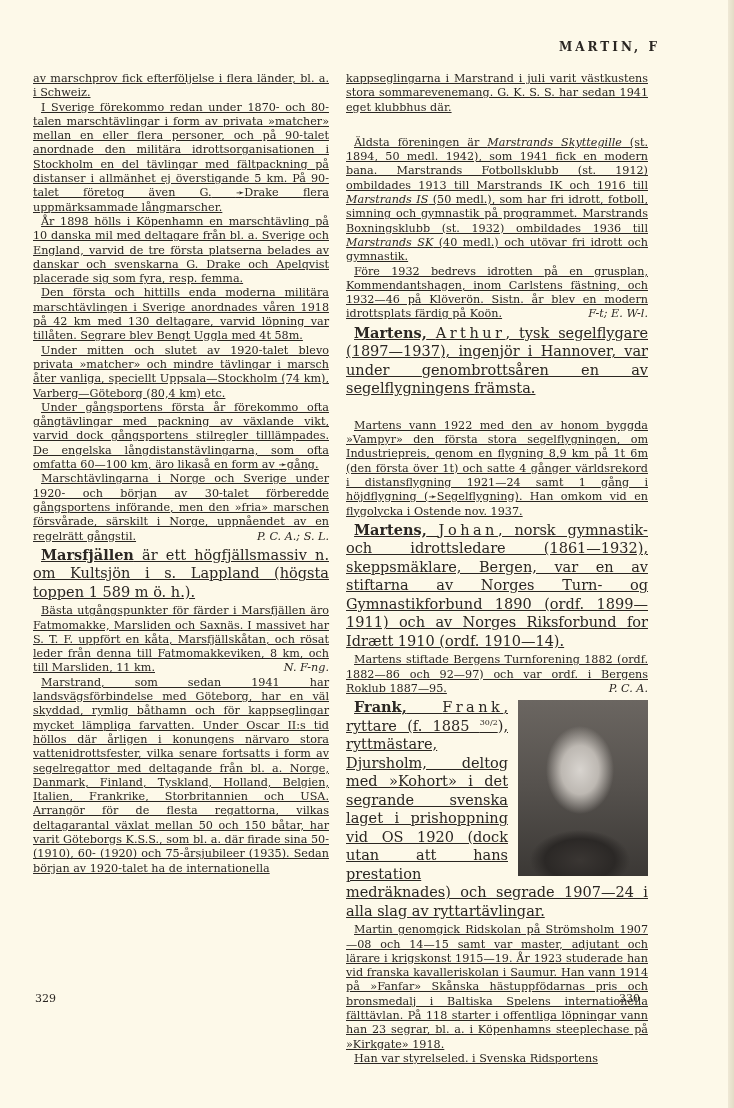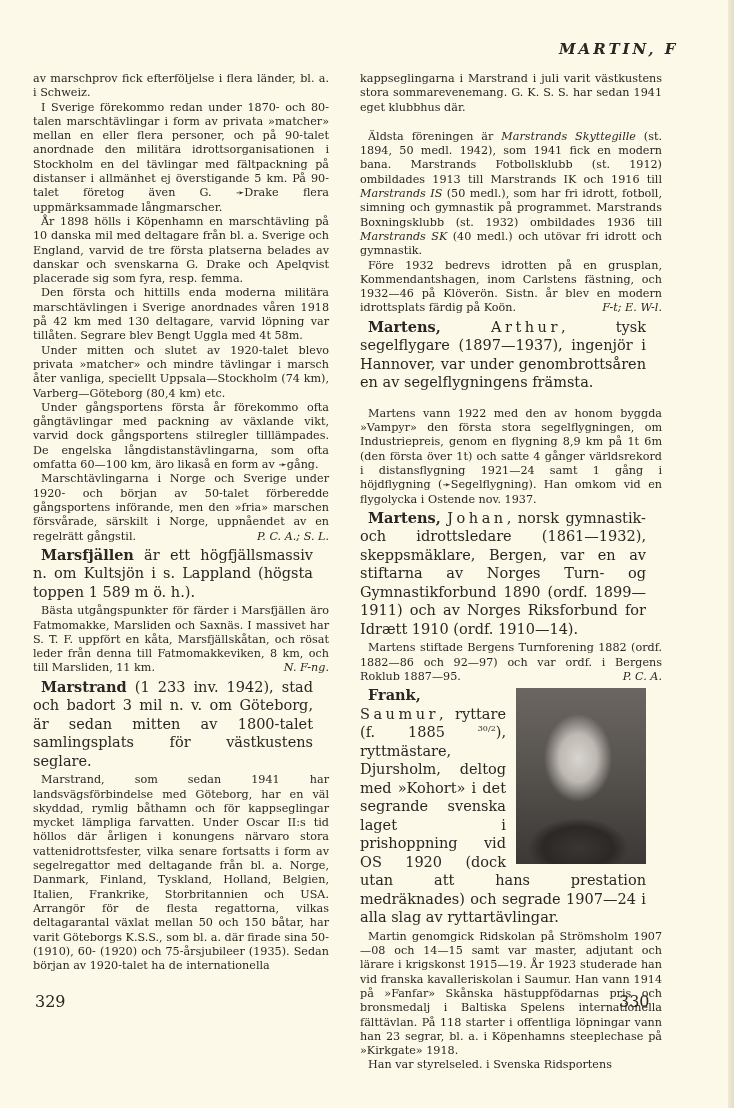--- a/index.html
+++ b/index.html
@@ -9,36 +9,37 @@
       font-family: "DejaVu Serif", "Liberation Serif", serif;
       color: #2a2622;
       position: relative;
     }
     .page-edge {
       position: absolute; top: 0; right: 0; width: 6px; height: 1108px;
       background: linear-gradient(to right, #efe9d6, #e3dcc6);
     }
     .running-head {
       position: absolute; top: 40px; left: 559px;
-      font-style: italic; font-weight: bold; font-size: 15px;
+      font-weight: bold; font-size: 12px;
       letter-spacing: 3px; color: #2a2622;
     }
     .col {
       position: absolute; top: 72px;
       font-size: 11.2px; line-height: 14.3px;
       text-align: justify;
+      text-decoration: underline;
     }
     .col-left { left: 33px; width: 296px; }
-    .col-right { left: 360px; width: 302px; }
+    .col-right { left: 346px; width: 302px; }
     .col p { margin: 0; text-indent: 8px; }
     .col p.cont { text-indent: 0; }
-    .col p.gap { margin-top: 15px; }
+    .col p.gap { margin-top: 21px; }
     .entry {
       font-size: 14.5px; line-height: 18.5px;
-      margin: 2px 16px 3px 0;
+      margin: 2px 0 3px 0;
       text-indent: 8px;
       text-align: justify;
     }
     .entry .head { font-weight: bold; }
     .entry .spaced { letter-spacing: 3.5px; }
     .sig { font-style: italic; float: right; }
     .it { font-style: italic; }
     .sup { font-size: 8px; vertical-align: super; line-height: 0; }
     .arrow { font-size: 10px; }
     .photo-wrap {
@@ -46,63 +47,62 @@
       margin: 2px 0 2px 10px;
     }
     .photo {
       width: 130px; height: 176px;
       background:
         radial-gradient(ellipse 34px 44px at 62px 70px, #d8d4cf 0%, #bdb8b2 55%, rgba(0,0,0,0) 100%),
         radial-gradient(ellipse 50px 30px at 62px 160px, #3a3633 0%, #2b2826 70%, rgba(0,0,0,0) 100%),
         linear-gradient(180deg, #6b6661 0%, #55514d 50%, #3b3835 100%);
     }
     .page-num {
-      position: absolute; top: 992px; font-size: 16px;
+      position: absolute; top: 992px; font-size: 11px;
     }
     .pn-left { left: 35px; }
     .pn-right { left: 619px; }
   </style>
 </head>
 <body>
 
 <div class="page-edge"></div>
 
 <div class="running-head">MARTIN, F</div>
 
 <div class="col col-left">
   <p class="cont">av marschprov fick efterföljelse i flera länder, bl. a. i Schweiz.</p>
   <p><span>I Sverige förekommo redan under 1870- och 80-talen marschtävlingar i form av privata »matcher» mellan en eller flera personer, och på 90-talet anordnade den militära idrottsorganisationen i Stockholm en del tävlingar med fältpackning på distanser i allmänhet ej överstigande 5 km. På 90-talet företog även G.</span> <span class="arrow">➛</span><span>Drake flera uppmärksammade långmarscher.</span></p>
   <p>År 1898 hölls i Köpenhamn en marschtävling på 10 danska mil med deltagare från bl. a. Sverige och England, varvid de tre första platserna belades av danskar och svenskarna G. Drake och Apelqvist placerade sig som fyra, resp. femma.</p>
   <p>Den första och hittills enda moderna militära marschtävlingen i Sverige anordnades våren 1918 på 42 km med 130 deltagare, varvid löpning var tillåten. Segrare blev Bengt Uggla med 4t 58m.</p>
   <p>Under mitten och slutet av 1920-talet blevo privata »matcher» och mindre tävlingar i marsch åter vanliga, speciellt Uppsala—Stockholm (74 km), Varberg—Göteborg (80,4 km) etc.</p>
   <p><span>Under gångsportens första år förekommo ofta gångtävlingar med packning av växlande vikt, varvid dock gångsportens stilregler tilllämpades. De engelska långdistanstävlingarna, som ofta omfatta 60—100 km, äro likaså en form av</span> <span class="arrow">➛</span><span>gång.</span></p>
-  <p><span>Marschtävlingarna i Norge och Sverige under 1920- och början av 50-talet förberedde gångsportens införande, men den »fria» marschen försvårade, särskilt i Norge, uppnåendet av en regelrätt gångstil.</span> <span class="sig">P. C. A.; S. L.</span></p>
+  <p><span>Marschtävlingarna i Norge och Sverige under 1920- och början av 30-talet förberedde gångsportens införande, men den »fria» marschen försvårade, särskilt i Norge, uppnåendet av en regelrätt gångstil.</span> <span class="sig">P. C. A.; S. L.</span></p>
 
   <div class="entry"><span class="head">Marsfjällen</span><span> är ett högfjällsmassiv n. om Kultsjön i s. Lappland (högsta toppen 1 589 m ö. h.).</span></div>
   <p><span>Bästa utgångspunkter för färder i Marsfjällen äro Fatmomakke, Marsliden och Saxnäs. I massivet har S. T. F. uppfört en kåta, Marsfjällskåtan, och rösat leder från denna till Fatmomakkeviken, 8 km, och till Marsliden, 11 km.</span> <span class="sig">N. F-ng.</span></p>
 
-  <div class="entry"><span class="head">Marstrand</span><span> (1 233 inv. 1942), stad och badort 3 mil n. v. om Göteborg, är sedan mitten av 1800-talet samlingsplats för västkustens seglare.</span></div>
   <p>Marstrand, som sedan 1941 har landsvägsförbindelse med Göteborg, har en väl skyddad, rymlig båthamn och för kappseglingar mycket lämpliga farvatten. Under Oscar II:s tid höllos där årligen i konungens närvaro stora vattenidrottsfester, vilka senare fortsatts i form av segelregattor med deltagande från bl. a. Norge, Danmark, Finland, Tyskland, Holland, Belgien, Italien, Frankrike, Storbritannien och USA. Arrangör för de flesta regattorna, vilkas deltagarantal växlat mellan 50 och 150 båtar, har varit Göteborgs K.S.S., som bl. a. där firade sina 50- (1910), 60- (1920) och 75-årsjubileer (1935). Sedan början av 1920-talet ha de internationella</p>
 </div>
 
 <div class="col col-right">
   <p class="cont">kappseglingarna i Marstrand i juli varit västkustens stora sommarevenemang. G. K. S. S. har sedan 1941 eget klubbhus där.</p>
   <p class="gap"><span>Äldsta föreningen är </span><span class="it">Marstrands Skyttegille</span><span> (st. 1894, 50 medl. 1942), som 1941 fick en modern bana. Marstrands Fotbollsklubb (st. 1912) ombildades 1913 till Marstrands IK och 1916 till </span><span class="it">Marstrands IS</span><span> (50 medl.), som har fri idrott, fotboll, simning och gymnastik på programmet. Marstrands Boxningsklubb (st. 1932) ombildades 1936 till </span><span class="it">Marstrands SK</span><span> (40 medl.) och utövar fri idrott och gymnastik.</span></p>
   <p><span>Före 1932 bedrevs idrotten på en grusplan, Kommendantshagen, inom Carlstens fästning, och 1932—46 på Klöverön. Sistn. år blev en modern idrottsplats färdig på Koön.</span> <span class="sig">F-t; E. W-l.</span></p>
 
   <div class="entry"><span class="head">Martens,</span> <span class="spaced">Arthur</span><span>, tysk segelflygare (1897—1937), ingenjör i Hannover, var under genombrottsåren en av segelflygningens främsta.</span></div>
   <p class="gap"><span>Martens vann 1922 med den av honom byggda »Vampyr» den första stora segelflygningen, om Industriepreis, genom en flygning 8,9 km på 1t 6m (den första över 1t) och satte 4 gånger världsrekord i distansflygning 1921—24 samt 1 gång i höjdflygning (</span><span class="arrow">➛</span><span>Segelflygning). Han omkom vid en flygolycka i Ostende nov. 1937.</span></p>
 
   <div class="entry"><span class="head">Martens,</span> <span class="spaced">Johan</span><span>, norsk gymnastik- och idrottsledare (1861—1932), skeppsmäklare, Bergen, var en av stiftarna av Norges Turn- og Gymnastikforbund 1890 (ordf. 1899—1911) och av Norges Riksforbund for Idrætt 1910 (ordf. 1910—14).</span></div>
   <p><span>Martens stiftade Bergens Turnforening 1882 (ordf. 1882—86 och 92—97) och var ordf. i Bergens Roklub 1887—95.</span> <span class="sig">P. C. A.</span></p>
 
   <div class="entry">
     <div class="photo-wrap">
       <div class="photo" title="Portrait photograph of Frank Martin"></div>
     </div>
-    <span class="head">Frank,</span> <span class="spaced">Saumur</span><span>, ryttare (f. 1885 </span><span class="sup">30/2</span><span>), ryttmästare, Djursholm, deltog med »Kohort» i det segrande svenska laget i prishoppning vid OS 1920 (dock utan att hans prestation medräknades) och segrade 1907—24 i alla slag av ryttartävlingar.</span>
+    <span class="head">Frank,</span> <span class="spaced">Frank</span><span>, ryttare (f. 1885 </span><span class="sup">30/2</span><span>), ryttmästare, Djursholm, deltog med »Kohort» i det segrande svenska laget i prishoppning vid OS 1920 (dock utan att hans prestation medräknades) och segrade 1907—24 i alla slag av ryttartävlingar.</span>
   </div>
   <p>Martin genomgick Ridskolan på Strömsholm 1907—08 och 14—15 samt var master, adjutant och lärare i krigskonst 1915—19. År 1923 studerade han vid franska kavalleriskolan i Saumur. Han vann 1914 på »Fanfar» Skånska hästuppfödarnas pris och bronsmedalj i Baltiska Spelens internationella fälttävlan. På 118 starter i offentliga löpningar vann han 23 segrar, bl. a. i Köpenhamns steeplechase på »Kirkgate» 1918.</p>
   <p>Han var styrelseled. i Svenska Ridsportens</p>
 </div>
 
 <div class="page-num pn-left">329</div>
 <div class="page-num pn-right">330</div>
 
 </body></html>

